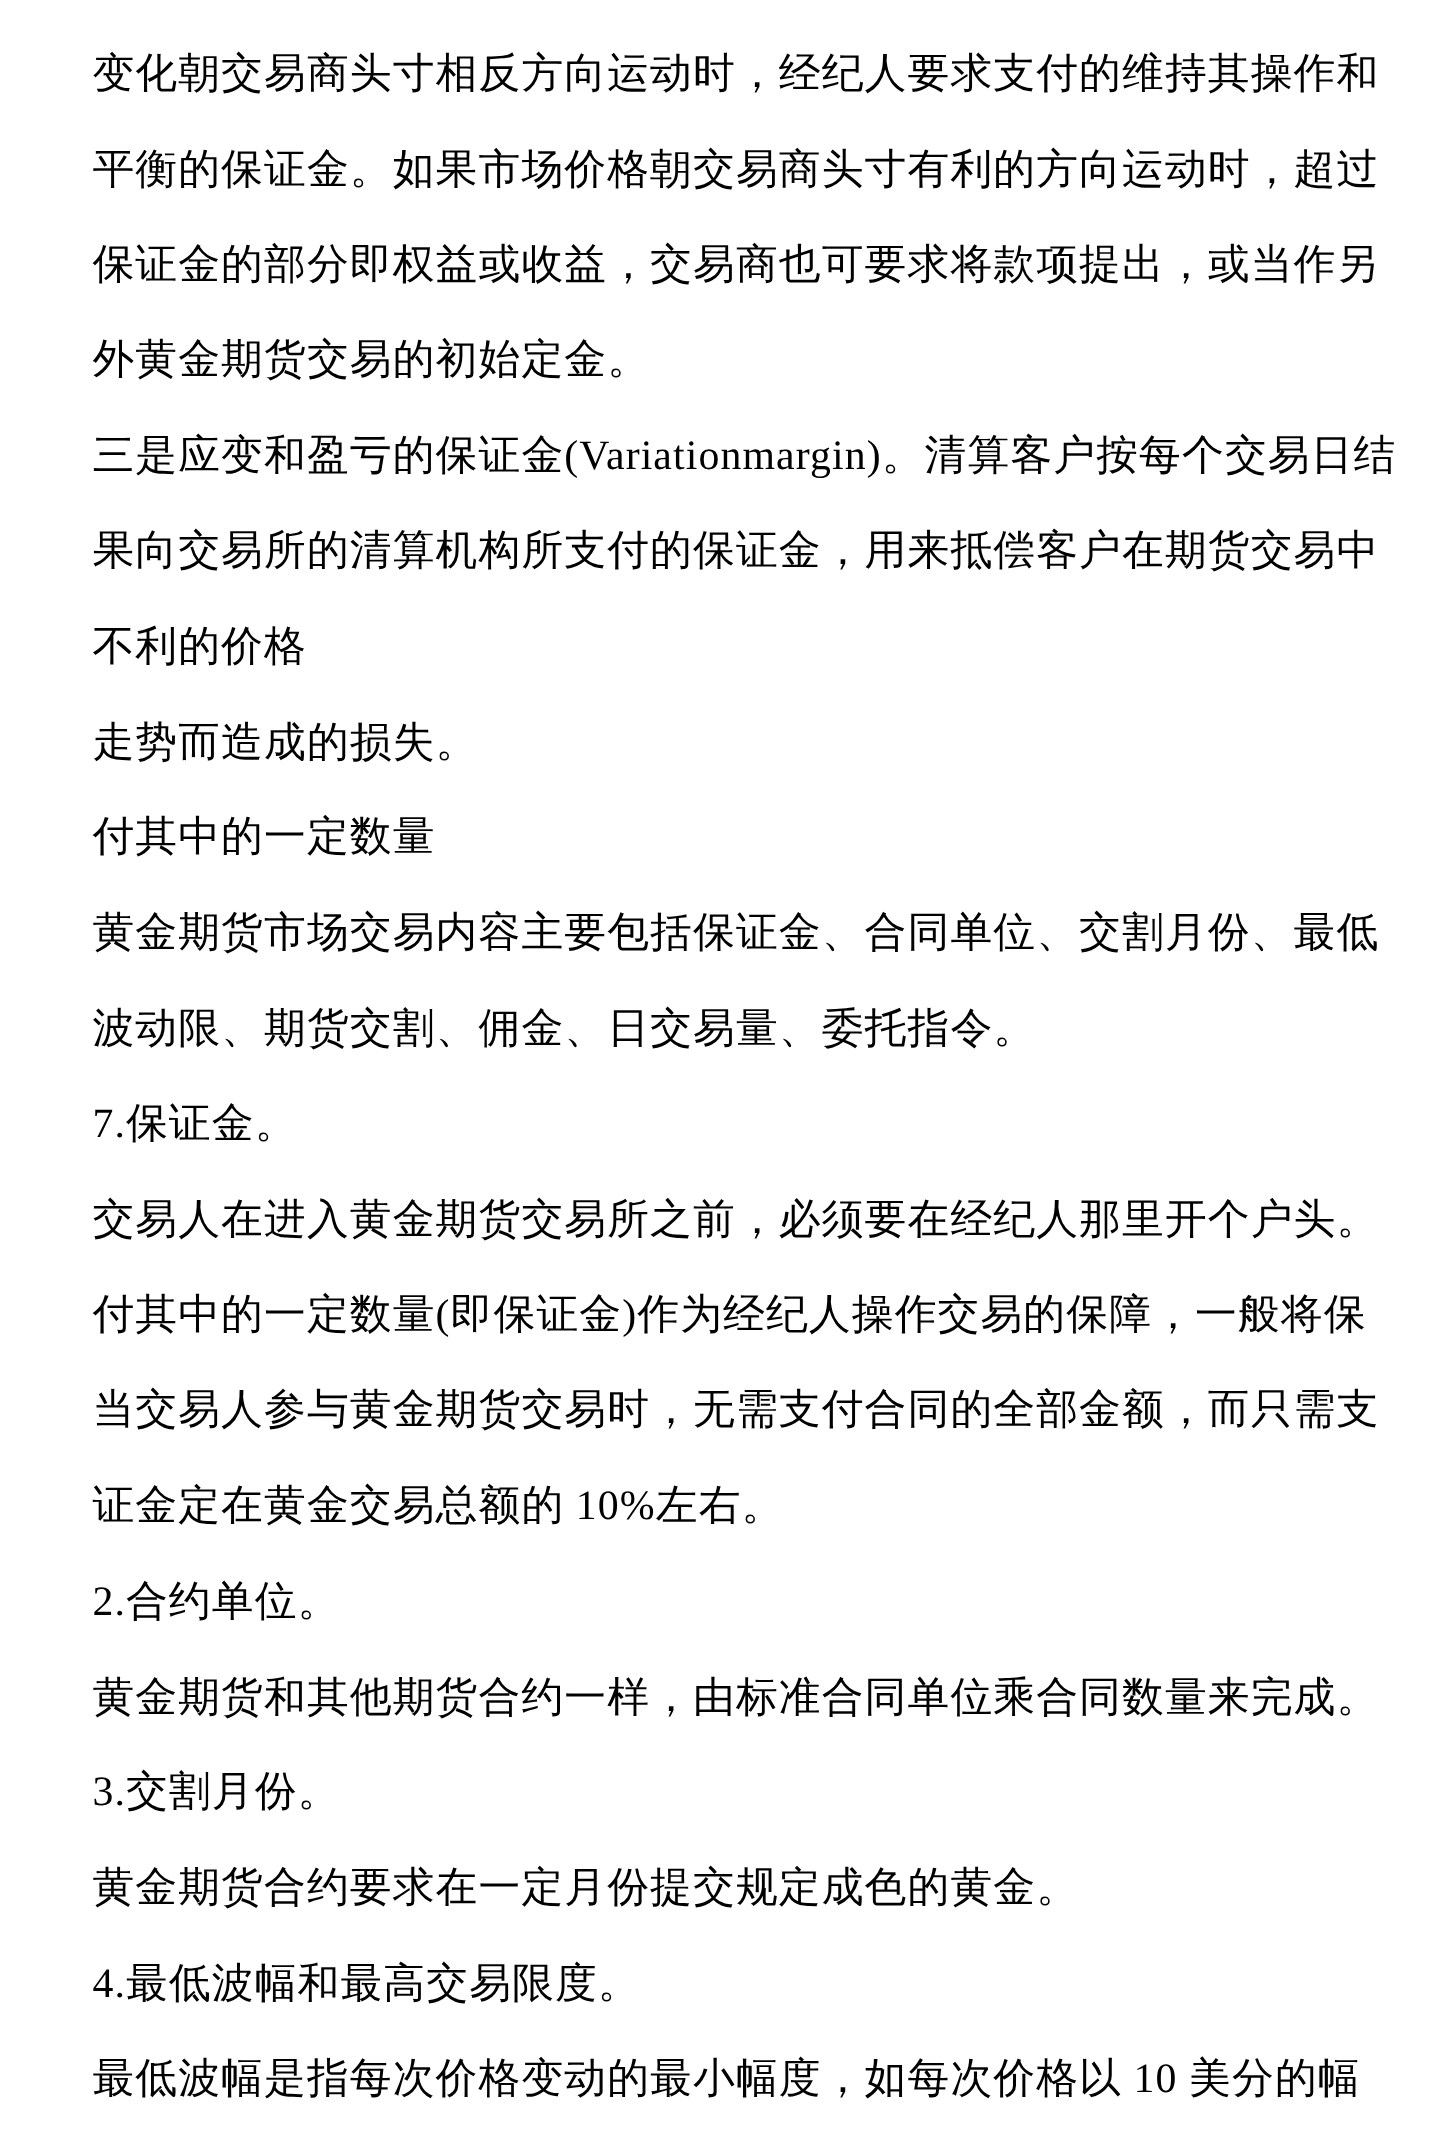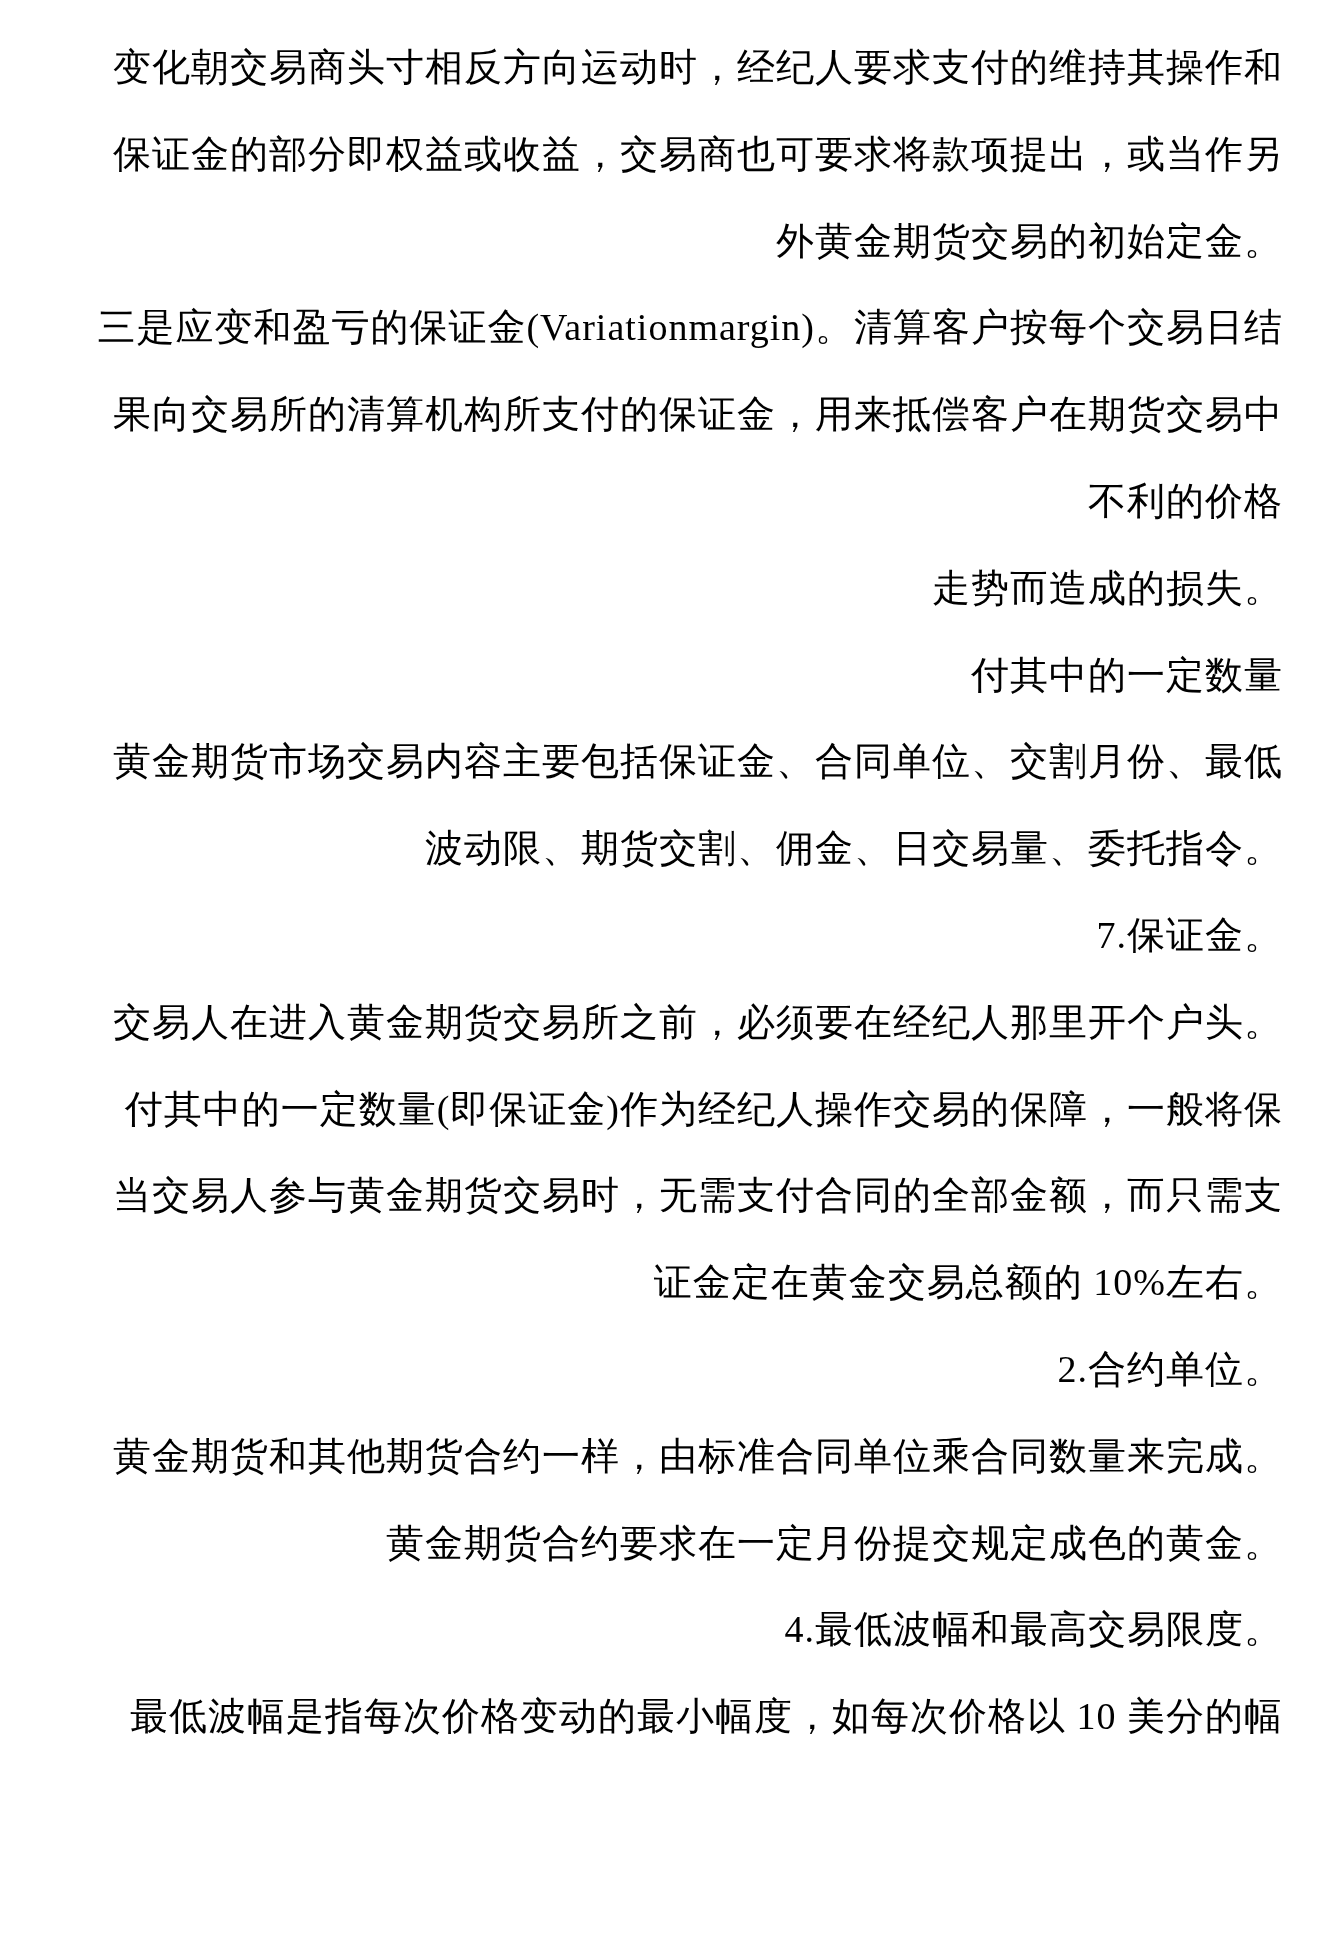--- a/index.html
+++ b/index.html
@@ -8,48 +8,49 @@
     background: #ffffff;
   }
   .page {
     position: relative;
     width: 1323px;
     height: 1960px;
     background: #ffffff;
     box-sizing: border-box;
     padding: 24px 40px 0 84px;
     overflow: hidden;
-    text-align: right;
   }
   .line {
     font-family: "Liberation Serif", "DejaVu Serif", serif;
     font-size: 38px;
     line-height: 86.8px;
     letter-spacing: 1px;
     color: #000000;
     white-space: pre;
   }
 </style>
 </head>
 <body>
 
 <div class="page">
   <div class="line">变化朝交易商头寸相反方向运动时，经纪人要求支付的维持其操作和</div>
+  <div class="line">平衡的保证金。如果市场价格朝交易商头寸有利的方向运动时，超过</div>
   <div class="line">保证金的部分即权益或收益，交易商也可要求将款项提出，或当作另</div>
   <div class="line">外黄金期货交易的初始定金。</div>
   <div class="line">三是应变和盈亏的保证金(Variationmargin)。清算客户按每个交易日结</div>
   <div class="line">果向交易所的清算机构所支付的保证金，用来抵偿客户在期货交易中</div>
   <div class="line">不利的价格</div>
   <div class="line">走势而造成的损失。</div>
   <div class="line">付其中的一定数量</div>
   <div class="line">黄金期货市场交易内容主要包括保证金、合同单位、交割月份、最低</div>
   <div class="line">波动限、期货交割、佣金、日交易量、委托指令。</div>
   <div class="line">7.保证金。</div>
   <div class="line">交易人在进入黄金期货交易所之前，必须要在经纪人那里开个户头。</div>
   <div class="line">付其中的一定数量(即保证金)作为经纪人操作交易的保障，一般将保</div>
   <div class="line">当交易人参与黄金期货交易时，无需支付合同的全部金额，而只需支</div>
   <div class="line">证金定在黄金交易总额的 10%左右。</div>
   <div class="line">2.合约单位。</div>
   <div class="line">黄金期货和其他期货合约一样，由标准合同单位乘合同数量来完成。</div>
+  <div class="line">3.交割月份。</div>
   <div class="line">黄金期货合约要求在一定月份提交规定成色的黄金。</div>
   <div class="line">4.最低波幅和最高交易限度。</div>
   <div class="line">最低波幅是指每次价格变动的最小幅度，如每次价格以 10 美分的幅</div>
 </div>
 
 </body></html>

